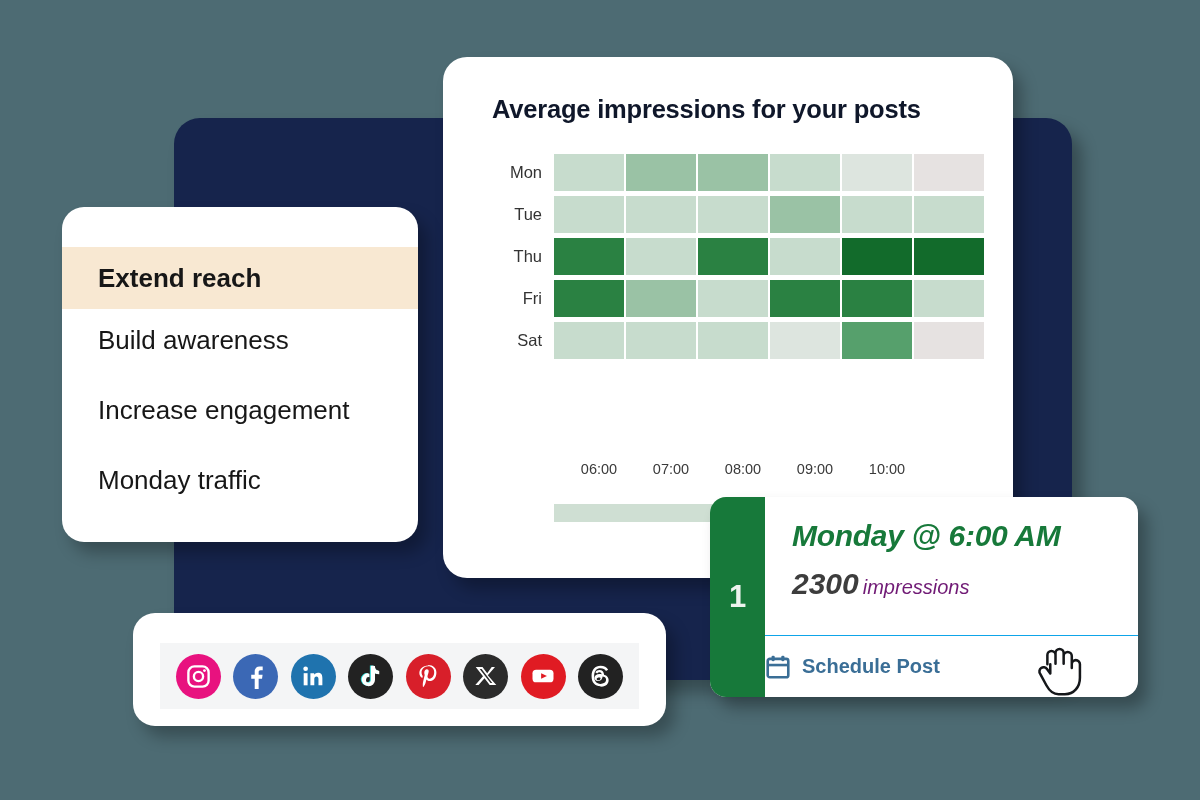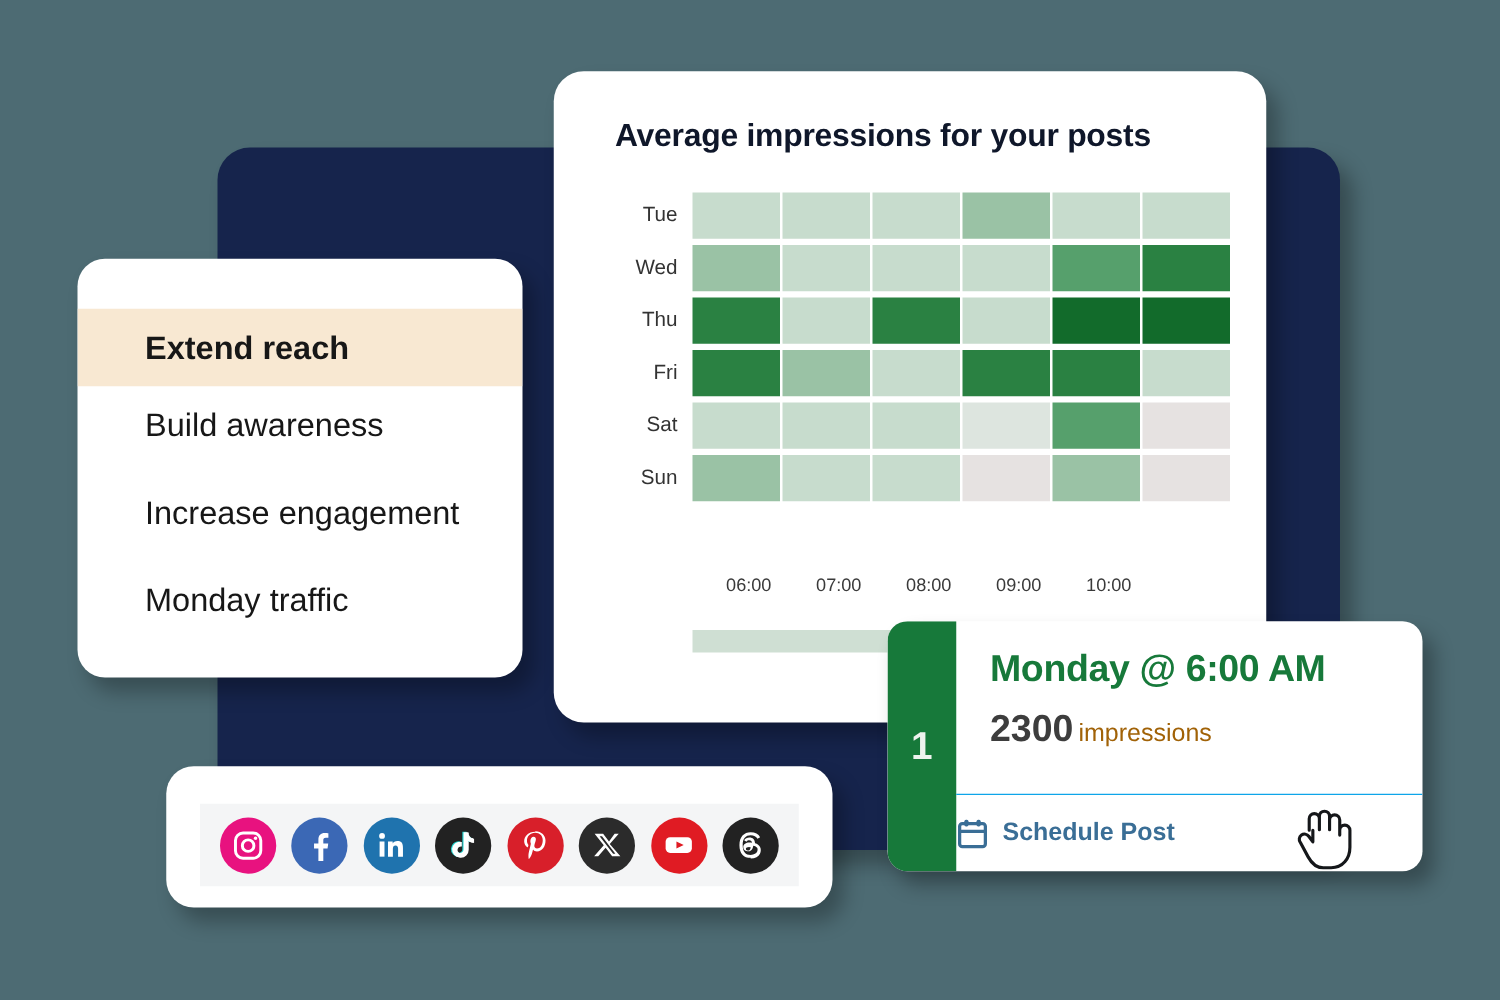--- a/index.html
+++ b/index.html
@@ -102,21 +102,21 @@
     width: 356px; height: 335px;
     background: #ffffff;
     border-radius: 22px;
     box-shadow: 9px 11px 16px rgba(0,0,0,.28);
     overflow: hidden;
   }
   .menu-item {
     height: 62px;
     display: flex;
     align-items: center;
-    padding-left: 54px;
+    padding-left: 36px;
     font-size: 26px;
     color: #171717;
   }
   .menu-item.spaced { margin-top: 8px; }
   .menu-item.active {
     background: #f8e8d2;
     font-weight: 700;
     margin-top: 40px;
   }
 
@@ -166,40 +166,40 @@
     background: #17793a;
     color: #eef3ee;
     display: flex;
     align-items: center;
     justify-content: center;
     font-size: 31px;
     font-weight: 700;
     flex: 0 0 55px;
   }
   .tip-body { flex: 1; display: flex; flex-direction: column; }
-  .tip-top { padding: 22px 0 0 27px; flex: 1; }
+  .tip-top { padding: 22px 0 0 27px; flex: 1; font-style: italic; }
   .tip-when {
     font-size: 30px;
     font-weight: 700;
     color: #1b7b39;
     letter-spacing: -0.3px;
     white-space: nowrap;
   }
   .tip-metric {
     margin-top: 14px;
     white-space: nowrap;
   }
   .tip-value {
     font-size: 30px;
     font-weight: 700;
     color: #3d3d3d;
   }
   .tip-unit {
     font-size: 20px;
-    color: #a16207;
+    color: #701a75;
     margin-left: 4px;
   }
   .tip-footer {
     height: 62px;
     border-top: 1px solid #0ea5e9;
     display: flex;
     align-items: center;
     justify-content: flex-start;
     gap: 11px;
   }
@@ -223,43 +223,43 @@
 <div id="stage">
 
   <div class="navy-card"></div>
 
   <div class="chart-card">
     <div class="chart-title">
       <span class="reg">Average impressions for your posts</span>
     </div>
 
     <div class="heatmap" id="heatmap">
+        <div class="hm-row">
+          <div class="hm-daylabel">Mon</div>
+          <div class="hm-cells">
+            <div class="hm-cell" title="Mon 06:00" style="background: rgb(199, 220, 205);"></div>
+            <div class="hm-cell" title="Mon 07:00" style="background: rgb(154, 194, 165);"></div>
+            <div class="hm-cell" title="Mon 08:00" style="background: rgb(154, 194, 165);"></div>
+            <div class="hm-cell" title="Mon 09:00" style="background: rgb(199, 220, 205);"></div>
+            <div class="hm-cell" title="Mon 10:00" style="background: rgb(221, 229, 223);"></div>
+            <div class="hm-cell" title="Mon 11:00" style="background: rgb(230, 226, 225);"></div>
+          </div>
+        </div>
         <div class="hm-row">
           <div class="hm-daylabel">Tue</div>
           <div class="hm-cells">
             <div class="hm-cell" title="Tue 06:00" style="background: rgb(199, 220, 205);"></div>
             <div class="hm-cell" title="Tue 07:00" style="background: rgb(199, 220, 205);"></div>
             <div class="hm-cell" title="Tue 08:00" style="background: rgb(199, 220, 205);"></div>
             <div class="hm-cell" title="Tue 09:00" style="background: rgb(154, 194, 165);"></div>
             <div class="hm-cell" title="Tue 10:00" style="background: rgb(199, 220, 205);"></div>
             <div class="hm-cell" title="Tue 11:00" style="background: rgb(199, 220, 205);"></div>
           </div>
         </div>
         <div class="hm-row">
-          <div class="hm-daylabel">Wed</div>
-          <div class="hm-cells">
-            <div class="hm-cell" title="Wed 06:00" style="background: rgb(154, 194, 165);"></div>
-            <div class="hm-cell" title="Wed 07:00" style="background: rgb(199, 220, 205);"></div>
-            <div class="hm-cell" title="Wed 08:00" style="background: rgb(199, 220, 205);"></div>
-            <div class="hm-cell" title="Wed 09:00" style="background: rgb(199, 220, 205);"></div>
-            <div class="hm-cell" title="Wed 10:00" style="background: rgb(86, 160, 108);"></div>
-            <div class="hm-cell" title="Wed 11:00" style="background: rgb(42, 129, 66);"></div>
-          </div>
-        </div>
-        <div class="hm-row">
           <div class="hm-daylabel">Thu</div>
           <div class="hm-cells">
             <div class="hm-cell" title="Thu 06:00" style="background: rgb(42, 129, 66);"></div>
             <div class="hm-cell" title="Thu 07:00" style="background: rgb(199, 220, 205);"></div>
             <div class="hm-cell" title="Thu 08:00" style="background: rgb(42, 129, 66);"></div>
             <div class="hm-cell" title="Thu 09:00" style="background: rgb(199, 220, 205);"></div>
             <div class="hm-cell" title="Thu 10:00" style="background: rgb(18, 107, 43);"></div>
             <div class="hm-cell" title="Thu 11:00" style="background: rgb(18, 107, 43);"></div>
           </div>
         </div>
@@ -276,31 +276,20 @@
         </div>
         <div class="hm-row">
           <div class="hm-daylabel">Sat</div>
           <div class="hm-cells">
             <div class="hm-cell" title="Sat 06:00" style="background: rgb(199, 220, 205);"></div>
             <div class="hm-cell" title="Sat 07:00" style="background: rgb(199, 220, 205);"></div>
             <div class="hm-cell" title="Sat 08:00" style="background: rgb(199, 220, 205);"></div>
             <div class="hm-cell" title="Sat 09:00" style="background: rgb(221, 229, 223);"></div>
             <div class="hm-cell" title="Sat 10:00" style="background: rgb(86, 160, 108);"></div>
             <div class="hm-cell" title="Sat 11:00" style="background: rgb(230, 226, 225);"></div>
-          </div>
-        </div>
-        <div class="hm-row">
-          <div class="hm-daylabel">Sun</div>
-          <div class="hm-cells">
-            <div class="hm-cell" title="Sun 06:00" style="background: rgb(154, 194, 165);"></div>
-            <div class="hm-cell" title="Sun 07:00" style="background: rgb(199, 220, 205);"></div>
-            <div class="hm-cell" title="Sun 08:00" style="background: rgb(199, 220, 205);"></div>
-            <div class="hm-cell" title="Sun 09:00" style="background: rgb(230, 226, 225);"></div>
-            <div class="hm-cell" title="Sun 10:00" style="background: rgb(154, 194, 165);"></div>
-            <div class="hm-cell" title="Sun 11:00" style="background: rgb(230, 226, 225);"></div>
           </div>
         </div>
       </div>
 
     <div class="xaxis">
       <div class="spacer"></div>
       <div class="ticks" id="xticks">
           <div class="tick">06:00</div>
           <div class="tick">07:00</div>
           <div class="tick">08:00</div>

